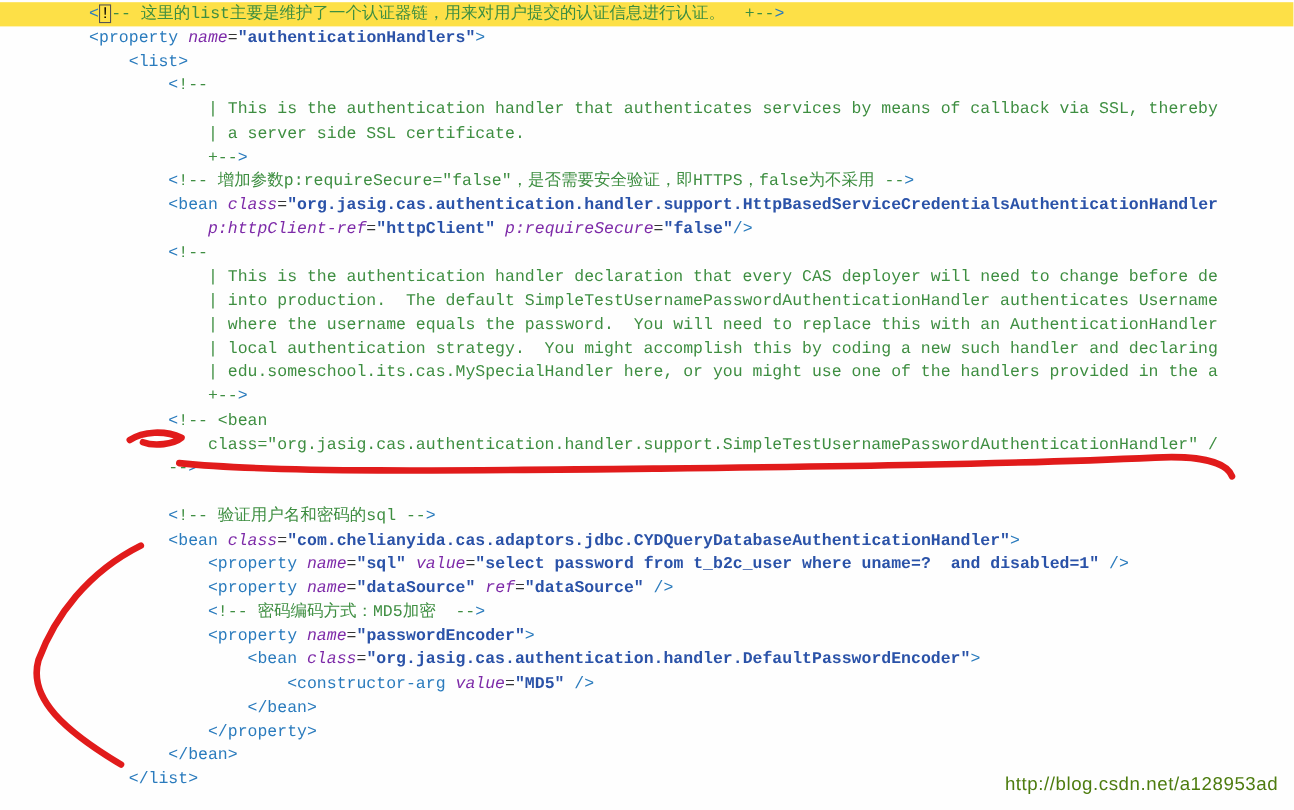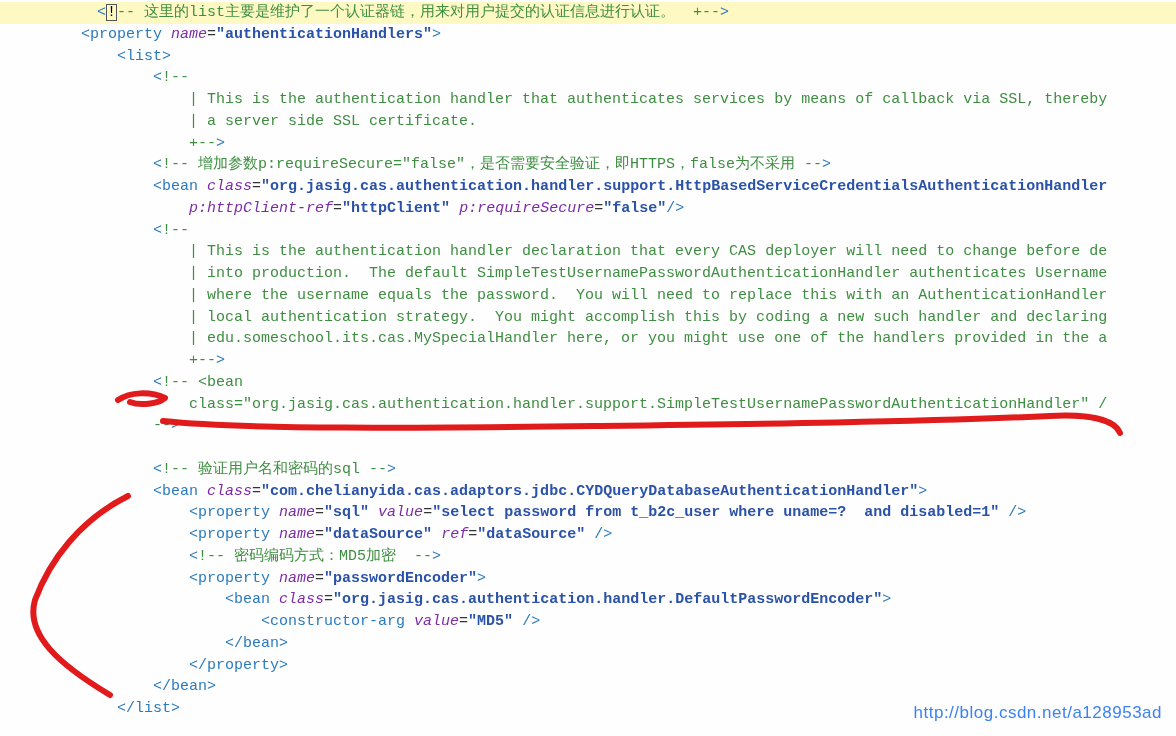--- a/index.html
+++ b/index.html
@@ -12,34 +12,34 @@
     overflow: hidden;
     position: relative;
     width: 1176px;
     height: 736px;
   }
   .code {
     white-space: pre;
     padding: 2px 0 0 0;
   }
   .line { display: block; }
-  .hl-line { background: #fef9c3; padding-left: 16px; }
+  .hl-line { background: #fde047; }
   .cursor-box { display: inline-block; border: 1px solid #555; line-height: 1; }
   
   .c-comment   { color: #3e8e41; }  
   .c-tag       { color: #2a7bbd; }  
   .c-attrname  { color: #7d2aa8; font-style: italic; }  
   .c-attrval   { color: #2a52a8; font-weight: bold; }  
   .c-text      { color: #333; }
   
   .watermark {
     position: absolute;
     right: 14px;
     bottom: 10px;
-    color: #3b82f6;
+    color: #4d7c0f;
     font-family: sans-serif;
     font-size: 17px;
     letter-spacing: 0.5px;
     pointer-events: none;
     text-align: right;
   }
 
   
   svg.annot {
     position: absolute;

